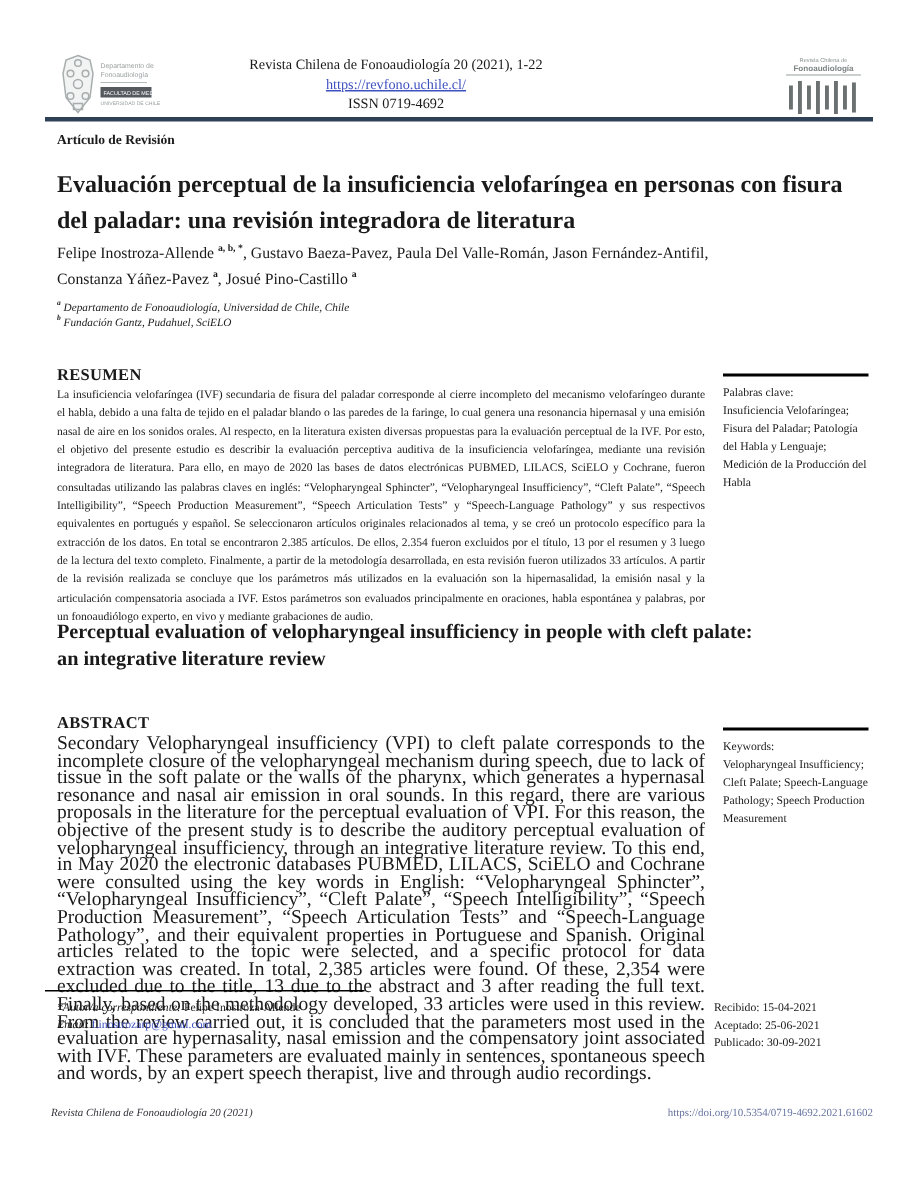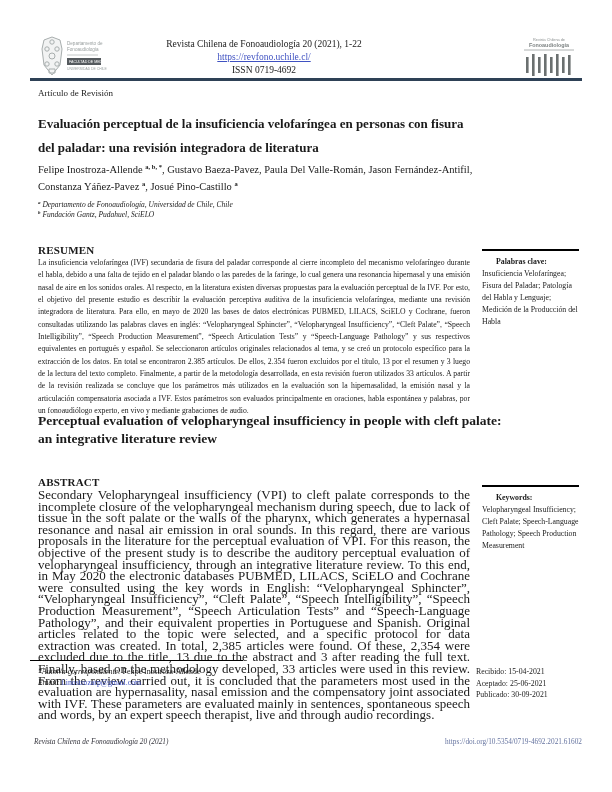--- a/index.html
+++ b/index.html
@@ -11,39 +11,39 @@
     color:#1a1a1a;
     overflow:hidden;
     margin:0 auto;
     box-shadow:0 0 4px rgba(0,0,0,.3);
   }
   .abs{position:absolute;}
   
   .hdr-center{left:0;top:38px;width:528px;text-align:center;font-size:9.5px;line-height:13px;}
   .hdr-link{color:#3f51c1;text-decoration:underline;cursor:pointer;}
   .hdr-rule{left:30px;top:78px;width:552px;height:3px;}
-  .art-type{left:38px;top:88px;font-size:9px;font-weight:normal;}
+  .art-type{left:38px;top:88px;font-size:9px;font-weight:bold;}
   
-  .title-es{left:38px;top:112px;width:548px;font-size:13px;font-weight:bold;line-height:24px;}
+  .title-es{left:38px;top:112px;width:548px;font-size:16px;font-weight:bold;line-height:24px;}
   .authors{left:38px;top:162px;width:530px;font-size:10.5px;line-height:16.5px;}
   .authors sup{font-size:6.5px;font-weight:bold;}
   .affils{left:38px;top:200px;width:420px;font-size:7.5px;font-style:italic;line-height:9.5px;}
   .affils sup{font-size:5px;font-weight:bold;}
   
   .sec-head{font-size:11px;font-weight:bold;letter-spacing:.2px;}
   .res-head{left:38px;top:244px;}
   .res-body{left:38px;top:257px;width:432px;font-size:7.7px;line-height:12.35px;text-align:justify;}
   .title-en{left:38px;top:412px;width:500px;font-size:13.5px;font-weight:bold;line-height:18px;}
   .abs-head{left:38px;top:476px;}
   .abs-body{left:38px;top:489px;width:432px;font-size:13px;line-height:11.6px;text-align:justify;}
   
   .kw-box{width:97px;border-top:2.5px solid #000;padding-top:5px;font-size:7.8px;line-height:12px;}
   .kw-es{left:482px;top:249px;}
   .kw-en{left:482px;top:485px;}
-  .kw-label{font-weight:bold;margin-left:14px;}
+  .kw-label{font-weight:normal;}
   
   .corr-rule{left:30px;top:660px;width:213px;height:1px;background:#000;}
   .corr{left:38px;top:666px;font-size:7.8px;line-height:11px;}
   .corr .ital{font-style:italic;}
   .email-link{color:#3f51c1;text-decoration:none;cursor:pointer;text-align:right;}
   .dates{left:453px;top:666px;font-size:7.8px;line-height:11.5px;margin-left:23px;}
   
   .foot-left{left:34px;top:737px;font-size:7.3px;font-style:italic;color:#33333b;}
   .foot-right{right:30px;top:737px;font-size:7.3px;color:#6674a0;text-decoration:none;cursor:pointer;}
   

